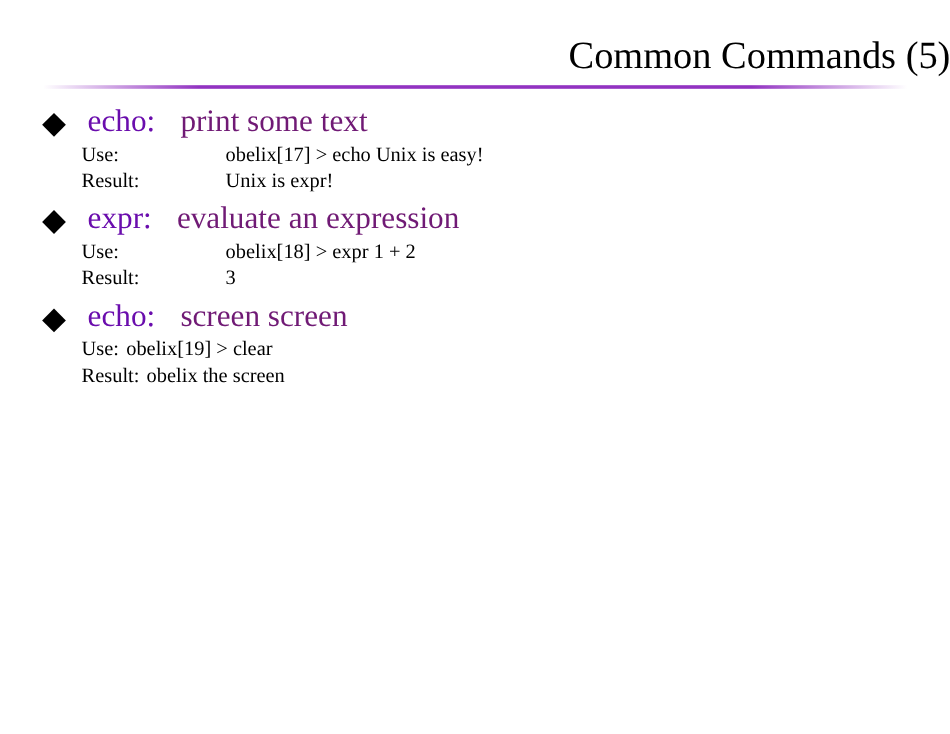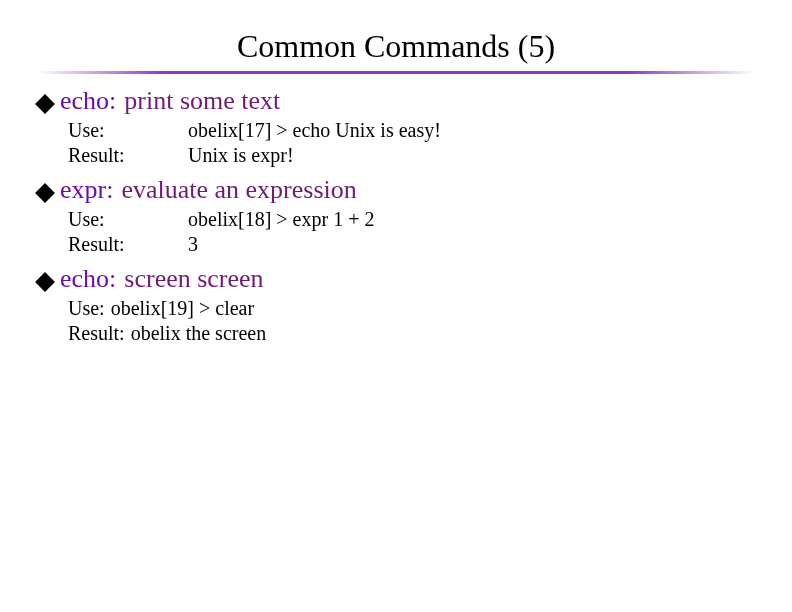--- a/index.html
+++ b/index.html
@@ -6,21 +6,21 @@
   body {
     width: 792px;
     height: 612px;
     background: #fff;
     font-family: "Times New Roman", Times, serif;
     color: #000;
     position: relative;
     overflow: hidden;
   }
   .title {
-    text-align: center;
+    text-align: right;
     font-size: 32px;
     font-weight: normal;
     padding-top: 28px;
     padding-bottom: 6px;
   }
   .rule {
     height: 3px;
     margin: 0 36px 10px 36px;
     background: linear-gradient(to right,
       rgba(160,70,200,0) 0%,
@@ -30,42 +30,42 @@
   }
   .content {
     padding-left: 38px;
   }
   .item {
     margin-bottom: 4px;
   }
   .head-row {
     display: flex;
     align-items: baseline;
-    gap: 8px;
+    gap: 21px;
     font-size: 26px;
     line-height: 1.3;
   }
   .diamond {
     width: 14px;
     height: 14px;
     background: #000;
     transform: rotate(45deg);
     flex: 0 0 auto;
     position: relative;
     top: 2px;
   }
   .cmd {
     color: #6a0dad;
   }
   .desc {
     color: #701a75;
   }
   .details {
     padding-left: 30px;
-    font-size: 20px;
+    font-size: 17px;
     line-height: 1.28;
   }
   .row {
     display: flex;
   }
   .lbl {
     width: 120px;
     flex: 0 0 auto;
   }
   .single .lbl { width: auto; margin-right: 6px; }

